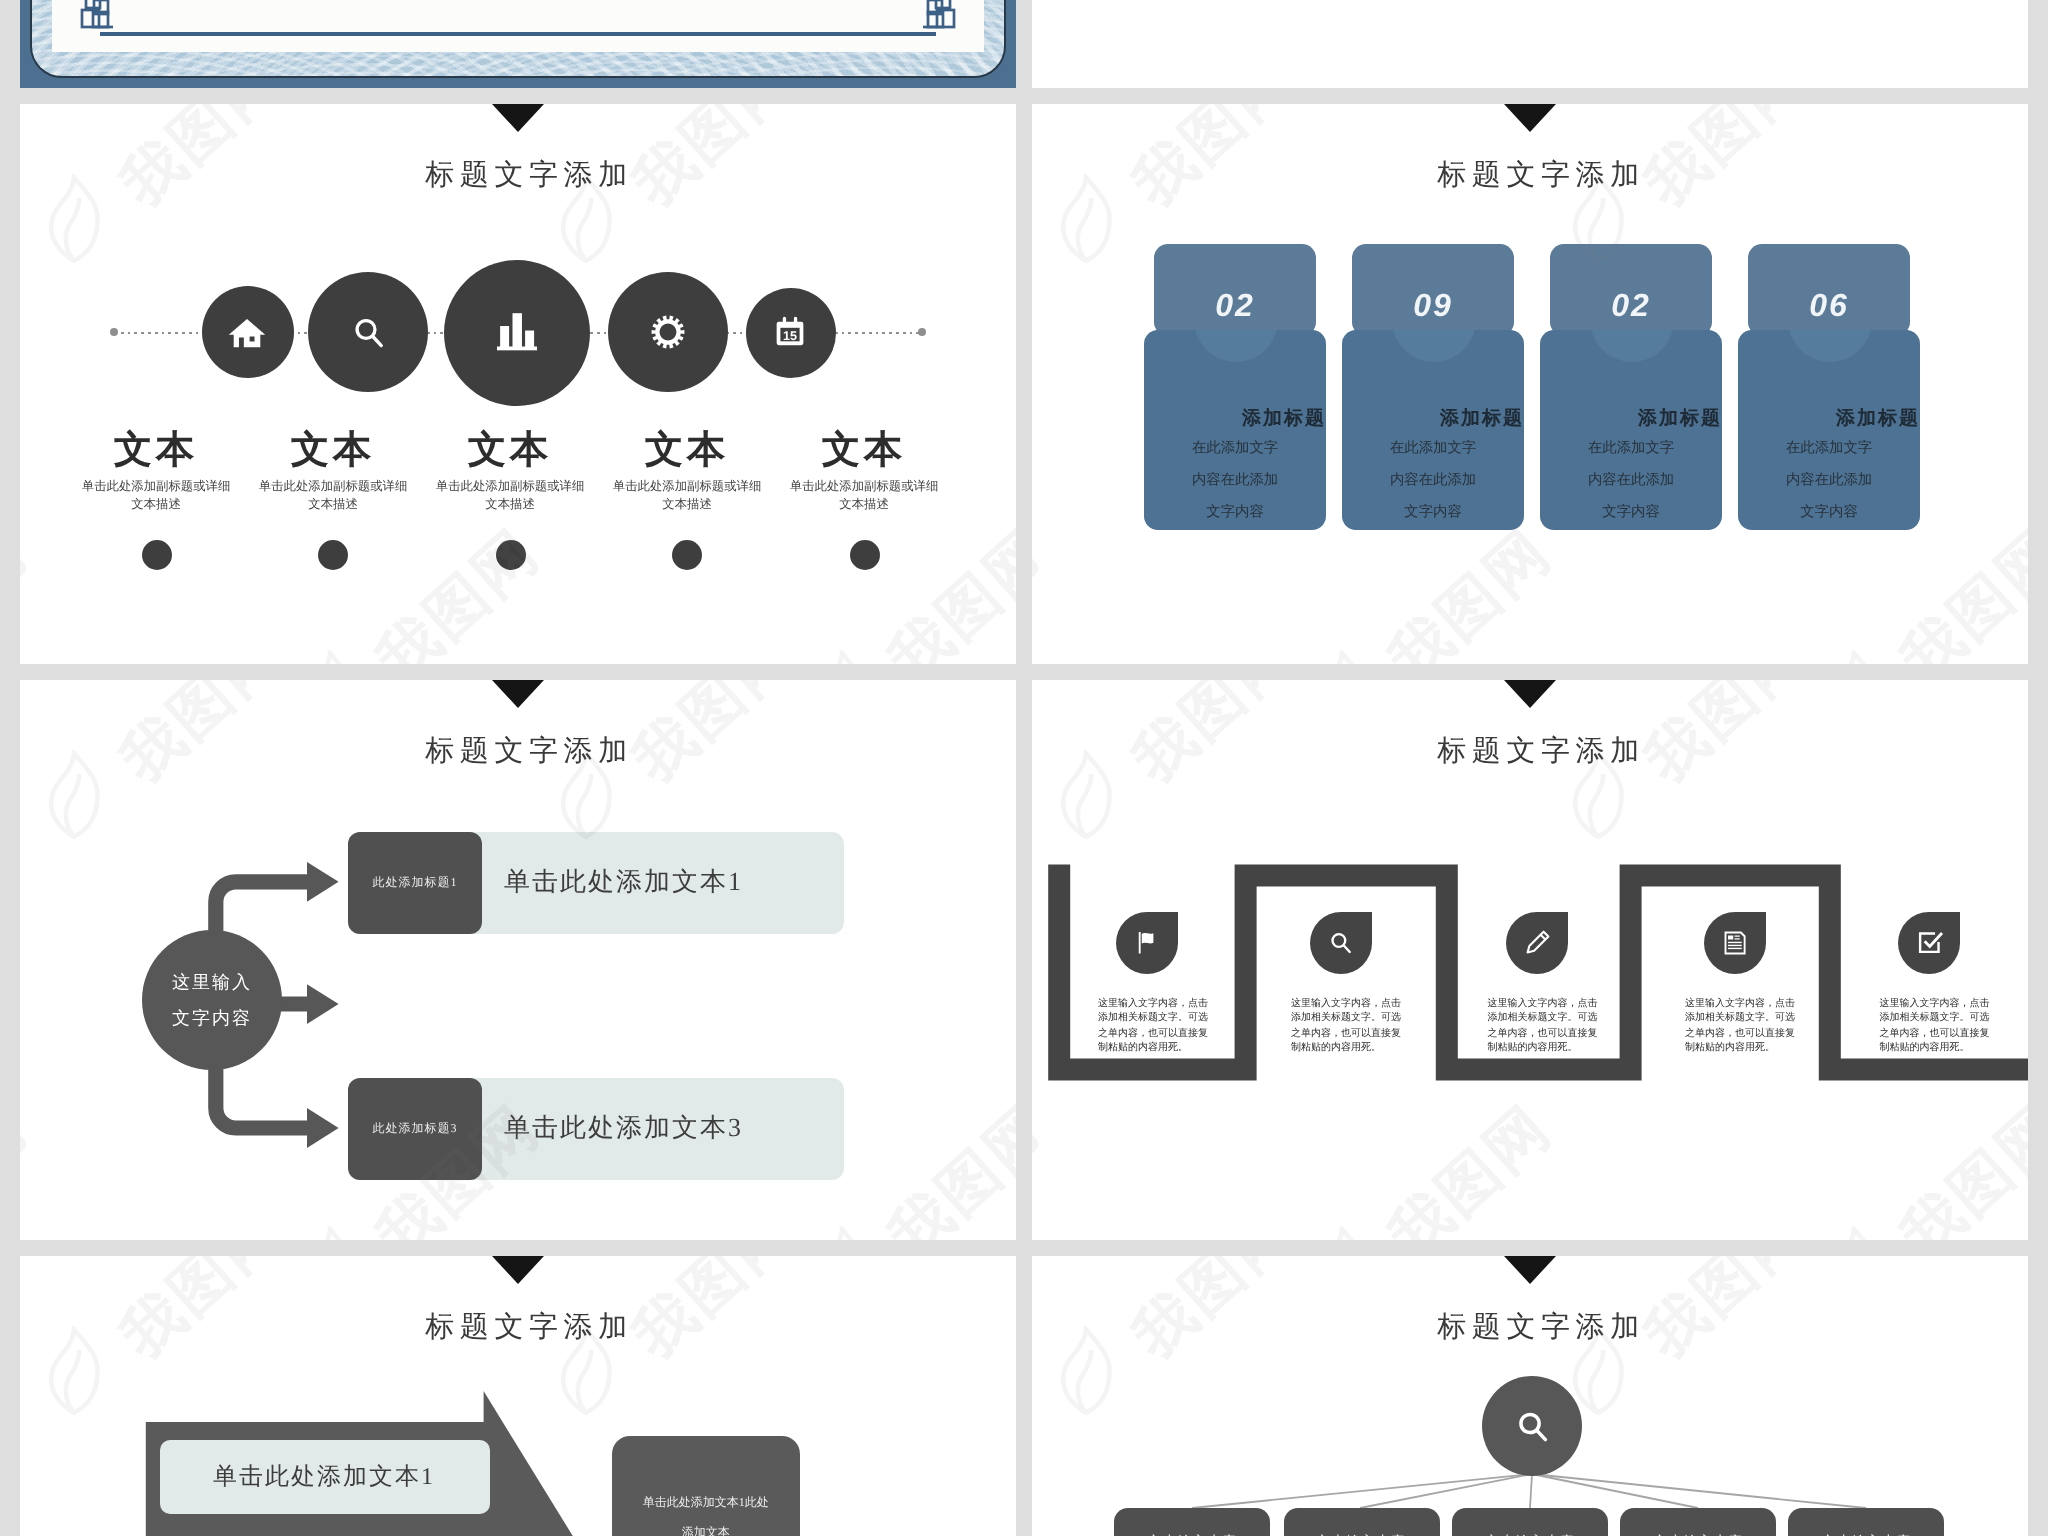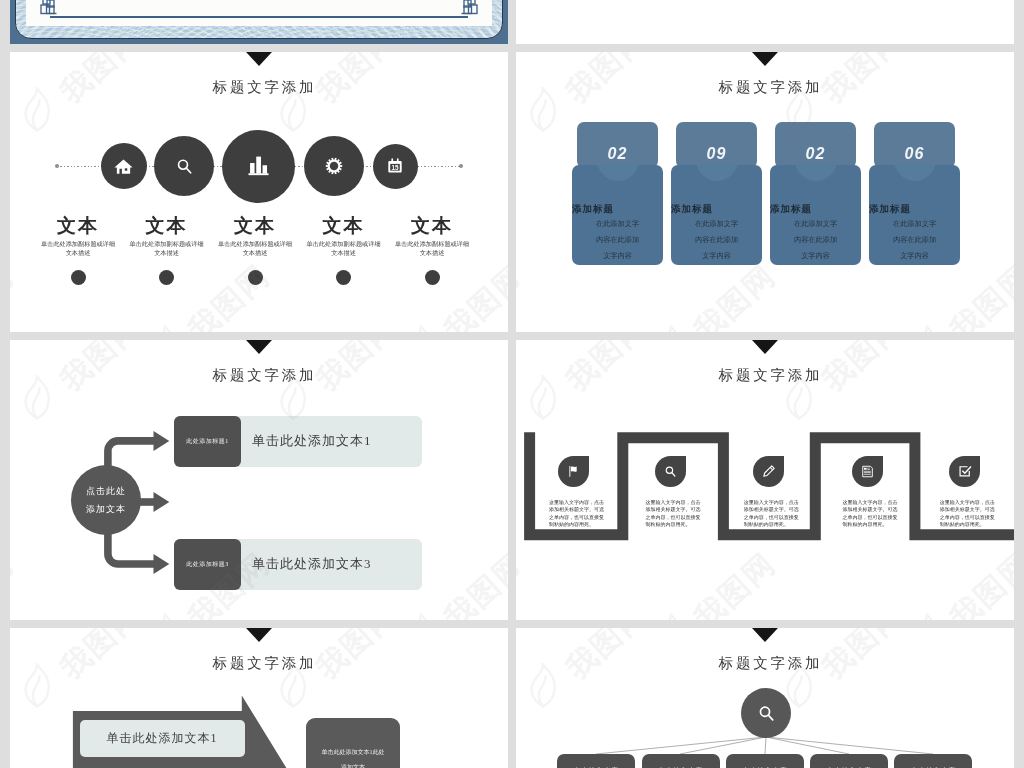--- a/index.html
+++ b/index.html
@@ -54,21 +54,21 @@
   .s2-card{position:absolute;top:70px;width:91px;}
   .s2-top{position:absolute;left:5px;top:0;width:81px;height:46px;border-radius:7px;
      background:#5b7b98;display:flex;align-items:flex-end;justify-content:center;padding-bottom:5px;
      box-sizing:border-box;}
   .s2-num{font-size:16px;font-style:italic;color:#f2f5f7;font-weight:700;letter-spacing:1px;
      font-family:"Liberation Sans",sans-serif;}
   .s2-pocket{position:absolute;left:0;top:43px;width:91px;height:100px;border-radius:7px;
      background:#4e7293;overflow:hidden;}
   .s2-notch{position:absolute;left:50%;top:-16px;width:42px;height:32px;margin-left:-21px;
      border-radius:0 0 21px 21px;background:#557c9d;}
-  .s2-h{position:absolute;left:0;right:0;top:38px;text-align:left;font-size:9.5px;
+  .s2-h{position:absolute;left:0;right:0;top:38px;text-align:right;font-size:9.5px;
      font-weight:700;color:#1e2b36;letter-spacing:1px;}
   .s2-b{position:absolute;left:23px;right:23px;top:52px;text-align:center;font-size:7.2px;
      color:#26323c;line-height:2.2;}
 
   
   .s3-conn{position:absolute;left:0;top:0;}
   .s3-hub{position:absolute;left:61px;top:125px;width:70px;height:70px;border-radius:50%;
      background:#575757;display:flex;align-items:center;justify-content:center;text-align:center;
      color:#fff;font-size:9px;line-height:2;letter-spacing:1px;padding:0 12px;box-sizing:border-box;}
   .s3-row{position:absolute;left:164px;width:248px;height:51px;}
@@ -367,21 +367,21 @@
         <path d="M97.9 155 V214 a10 10 0 0 0 10 10 H145"></path>
         <path d="M124 162 H145"></path>
       </g>
       <g fill="#575757">
         <path d="M143.5 91 L159.3 100.9 L143.5 110.9 Z"></path>
         <path d="M143.5 152.1 L159.3 162 L143.5 172 Z"></path>
         <path d="M143.5 214 L159.3 224 L143.5 234 Z"></path>
       </g>
     </svg>
     <div class="s3-hub">
-      <span>点击此处添加文本</span>
+      <span>这里输入文字内容</span>
     </div>
     <div class="s3-row" style="top:75.6px">
       <div class="s3-lt">
         <span>单击此处添加文本1</span>
       </div>
       <div class="s3-dk">
         <span>此处添加标题1</span>
       </div>
     </div>
     <div class="s3-row" style="top:198.9px">

